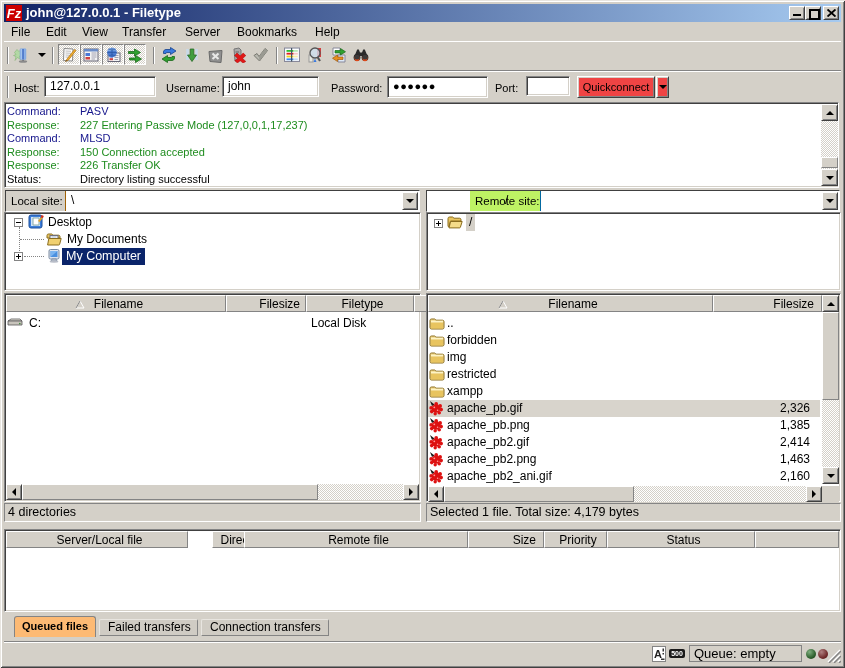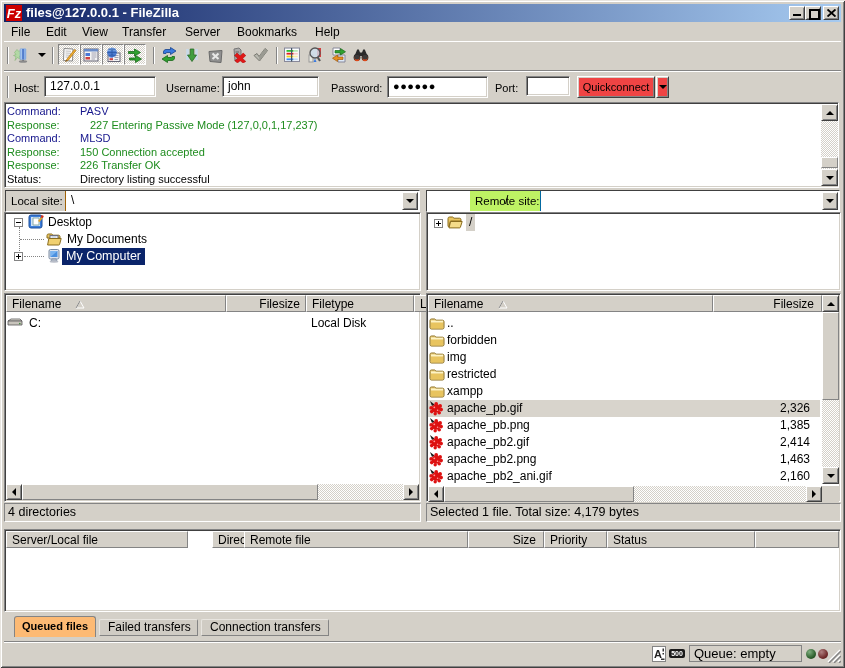--- a/index.html
+++ b/index.html
@@ -10,21 +10,21 @@
   .field{background:#fff;border:1px solid;border-color:#848484 #fff #fff #848484;
     box-shadow:inset 1px 1px 0 #404040, inset -1px -1px 0 #d4d0c8;}
   .sunk2{border:1px solid;border-color:#848484 #fff #fff #848484;
     box-shadow:inset 1px 1px 0 #404040, inset -1px -1px 0 #d4d0c8;}
   .raised{background:#ef4444;border:1px solid;border-color:#fff #404040 #404040 #fff;
     box-shadow:inset 1px 1px 0 #d4d0c8, inset -1px -1px 0 #848484;}
   .raisedthin{background:#d4d0c8;border:1px solid;border-color:#fff #848484 #848484 #fff;}
   .dither{background-image:conic-gradient(#fff 25%, #d4d0c8 0 50%, #fff 0 75%, #d4d0c8 0);background-size:2px 2px;}
   .hcell{position:absolute;top:0;height:17px;background:#d4d0c8;line-height:16px;
     border-top:1px solid #fff;border-left:1px solid #fff;border-right:1px solid #848484;border-bottom:1px solid #848484;
-    padding-left:5px;box-sizing:border-box;white-space:nowrap;overflow:hidden;}
+    padding-left:5px;box-sizing:border-box;white-space:nowrap;overflow:hidden;text-align:center;}
   .vline{width:0;border-left:1px solid #848484;border-right:1px solid #fff;}
   .arrow-up{width:0;height:0;border-left:4px solid transparent;border-right:4px solid transparent;border-bottom:4px solid #000;}
   .arrow-dn{width:0;height:0;border-left:4px solid transparent;border-right:4px solid transparent;border-top:4px solid #000;}
   .arrow-lf{width:0;height:0;border-top:4px solid transparent;border-bottom:4px solid transparent;border-right:4px solid #000;}
   .arrow-rt{width:0;height:0;border-top:4px solid transparent;border-bottom:4px solid transparent;border-left:4px solid #000;}
   .sbtn{position:absolute;background:#d4d0c8;border:1px solid;border-color:#fff #404040 #404040 #fff;
     box-shadow:inset 1px 1px 0 #d4d0c8, inset -1px -1px 0 #848484;display:flex;align-items:center;justify-content:center;box-sizing:border-box;}
   .row{position:absolute;height:17px;line-height:17px;white-space:nowrap;}
   .ic16{position:absolute;width:16px;height:16px;}
 </style>
@@ -90,21 +90,21 @@
 </symbol>
 </defs>
 </svg>
 <div id="win">
 
 <div class="abs" style="left:4px;top:4px;width:837px;height:18px;background:linear-gradient(to right,#112365,#a6caf0);"></div>
 <svg class="abs" style="left:6px;top:5px" width="16" height="16">
       <rect width="16" height="16" fill="#cc0000"></rect>
       <text x="8" y="13" font-family="Liberation Sans" font-size="13" font-style="italic" font-weight="bold" fill="#fff" text-anchor="middle">Fz</text>
     </svg>
-<div class="abs" style="left:26px;top:4px;height:18px;line-height:18px;color:#fff;font-weight:bold;font-size:13px;">files@127.0.0.1 - FileZilla</div>
+<div class="abs" style="left:26px;top:4px;height:18px;line-height:18px;color:#fff;font-weight:bold;font-size:13px;">john@127.0.0.1 - Filetype</div>
 <div class="sbtn" style="left:789px;top:6px;width:16px;height:14px;">
       <div style="position:absolute;left:3px;bottom:3px;width:8px;height:2px;background:#000;"></div>
     </div>
 <div class="sbtn" style="left:805px;top:6px;width:16px;height:14px;">
       <div style="position:absolute;left:3px;top:2px;width:7px;height:7px;border:2px solid #000;border-top-width:2px;"></div>
     </div>
 <div class="sbtn" style="left:823px;top:6px;width:16px;height:14px;">
       <svg width="9" height="8" viewBox="0 0 9 8">
         <path d="M0.5 0.5 L8.5 7.5 M8.5 0.5 L0.5 7.5" stroke="#000" stroke-width="1.9"></path>
       </svg>
@@ -240,21 +240,21 @@
 <div class="abs" style="left:495px;top:82px;font-size:11px;">Port:</div>
 <div class="abs field" style="left:526px;top:76px;width:42px;height:18px;"></div>
 <div class="abs raised" style="left:577px;top:76px;width:76px;height:20px;text-align:center;line-height:20px;font-size:11px;">Quickconnect</div>
 <div class="abs raised" style="left:656px;top:76px;width:11px;height:20px;">
       <div class="arrow-dn" style="margin:8px auto 0;"></div>
     </div>
 
 <div class="abs sunk2" style="left:4px;top:102px;width:835px;height:86px;background:#fff;box-sizing:border-box;"></div>
 <div class="abs" style="left:7px;top:105px;width:810px;font-size:11px;line-height:13.5px;">
 <div><span style="color:#16168c;">Command:</span><span style="position:absolute;left:73px;color:#16168c;">PASV</span></div>
-<div><span style="color:#1e8c1e;">Response:</span><span style="position:absolute;left:83px;color:#1e8c1e;">227 Entering Passive Mode (127,0,0,1,17,237)</span></div>
+<div><span style="color:#1e8c1e;">Response:</span><span style="position:absolute;left:73px;color:#1e8c1e;">227 Entering Passive Mode (127,0,0,1,17,237)</span></div>
 <div><span style="color:#16168c;">Command:</span><span style="position:absolute;left:73px;color:#16168c;">MLSD</span></div>
 <div><span style="color:#1e8c1e;">Response:</span><span style="position:absolute;left:73px;color:#1e8c1e;">150 Connection accepted</span></div>
 <div><span style="color:#1e8c1e;">Response:</span><span style="position:absolute;left:73px;color:#1e8c1e;">226 Transfer OK</span></div>
 <div><span style="color:#000;">Status:</span><span style="position:absolute;left:73px;color:#000;">Directory listing successful</span></div>
 </div>
 
 <div class="abs dither" style="left:821px;top:104px;width:17px;height:82px;"></div>
 <div class="sbtn" style="left:821px;top:104px;width:17px;height:17px;">
       <div class="arrow-up"></div>
     </div>

